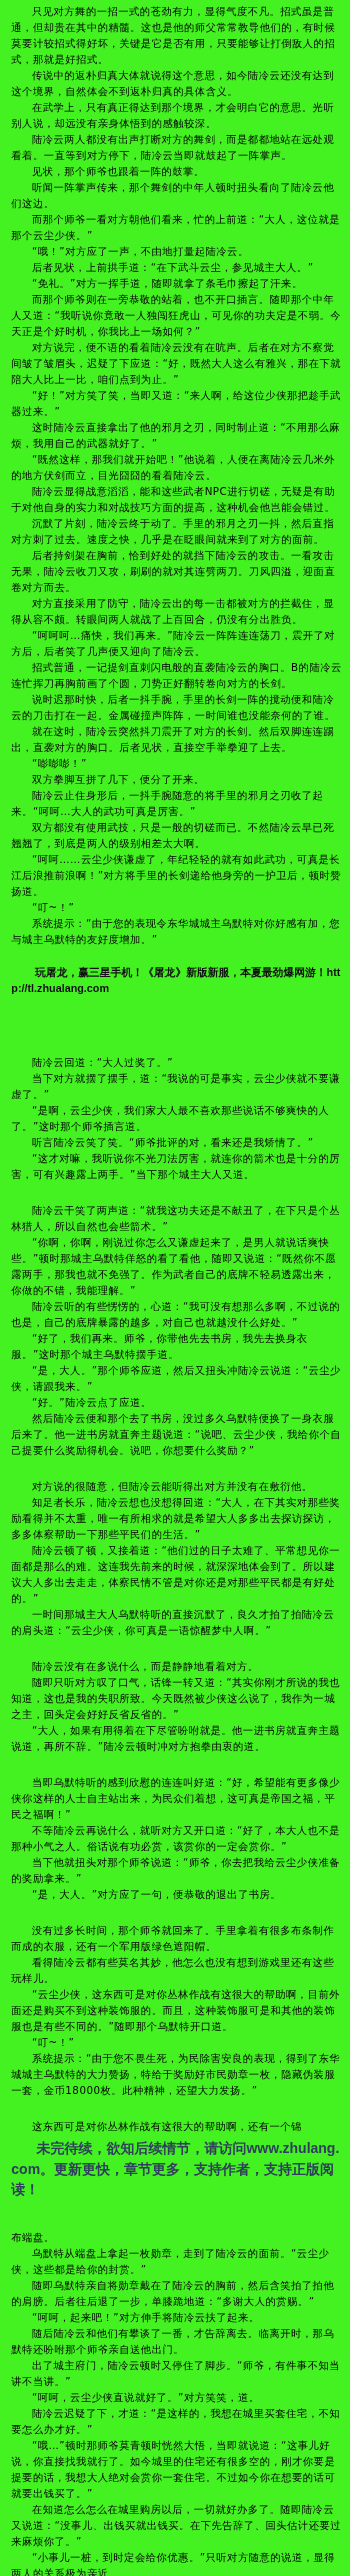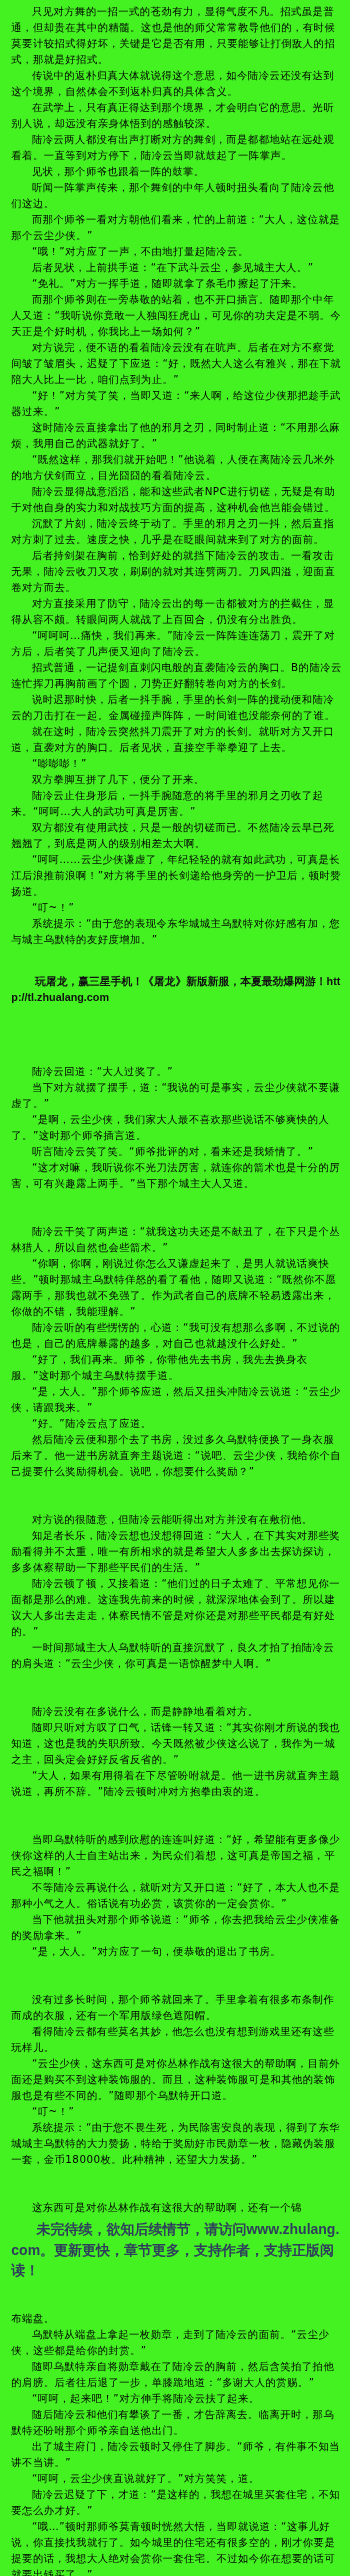--- a/index.html
+++ b/index.html
@@ -12,31 +12,31 @@
     overflow:hidden;
   }
   .para{
     margin:0;
     font-size:10.3px;line-height:16px;
     color:var(--body,#000);
     text-indent:2em;
     letter-spacing:0.5px;
     word-break:break-all;
   }
-  .para.gap{margin-top:32px;}
+  .para.gap{margin-top:20px;}
   .para.cont{text-indent:0;}
   .para.ad{
     font-family:"Liberation Sans",sans-serif;
     font-weight:bold;
     font-size:10.8px;line-height:15.5px;
     color:var(--ad,#111);
     text-indent:2.2em;
     letter-spacing:0;
   }
-  .para.ad-top{margin:27px 0 58px;}
+  .para.ad-top{margin:18px 0 58px;}
   .para.source{
     font-family:"DejaVu Sans Mono","Liberation Mono",monospace;
     font-weight:bold;
     font-size:12px;line-height:15.5px;
     color:var(--ad,#111);
     text-indent:0;
     margin-left:-8.2px;
     letter-spacing:0;
   }
   .para.notice{
@@ -69,21 +69,21 @@
       <p class="para">“好！”对方笑了笑，当即又道：“来人啊，给这位少侠那把趁手武器过来。”</p>
       <p class="para">这时陆冷云直接拿出了他的邪月之刃，同时制止道：“不用那么麻烦，我用自己的武器就好了。”</p>
       <p class="para">“既然这样，那我们就开始吧！”他说着，人便在离陆冷云几米外的地方伏剑而立，目光囧囧的看着陆冷云。</p>
       <p class="para">陆冷云显得战意滔滔，能和这些武者NPC进行切磋，无疑是有助于对他自身的实力和对战技巧方面的提高，这种机会他岂能会错过。</p>
       <p class="para">沉默了片刻，陆冷云终于动了。手里的邪月之刃一抖，然后直指对方刺了过去。速度之快，几乎是在眨眼间就来到了对方的面前。</p>
       <p class="para">后者持剑架在胸前，恰到好处的就挡下陆冷云的攻击。一看攻击无果，陆冷云收刀又攻，刷刷的就对其连劈两刀。刀风四溢，迎面直卷对方而去。</p>
       <p class="para">对方直接采用了防守，陆冷云出的每一击都被对方的拦截住，显得从容不颇。转眼间两人就战了上百回合，仍没有分出胜负。</p>
       <p class="para">“呵呵呵…痛快，我们再来。”陆冷云一阵阵连连荡刀，震开了对方后，后者笑了几声便又迎向了陆冷云。</p>
       <p class="para">招式普通，一记提剑直刺闪电般的直袭陆冷云的胸口。B的陆冷云连忙挥刀再胸前画了个圆，刀势正好翻转卷向对方的长剑。</p>
       <p class="para">说时迟那时快，后者一抖手腕，手里的长剑一阵的搅动便和陆冷云的刀击打在一起。金属碰撞声阵阵，一时间谁也没能奈何的了谁。</p>
-      <p class="para">就在这时，陆冷云突然抖刀震开了对方的长剑。就听对方又开口道，直袭对方的胸口。后者见状，直接空手举拳迎了上去。</p>
+      <p class="para">就在这时，陆冷云突然抖刀震开了对方的长剑。然后双脚连连踢出，直袭对方的胸口。后者见状，直接空手举拳迎了上去。</p>
       <p class="para">“嘭嘭嘭！”</p>
       <p class="para">双方拳脚互拼了几下，便分了开来。</p>
       <p class="para">陆冷云止住身形后，一抖手腕随意的将手里的邪月之刃收了起来。“呵呵…大人的武功可真是厉害。”</p>
       <p class="para">双方都没有使用武技，只是一般的切磋而已。不然陆冷云早已死翘翘了，到底是两人的级别相差太大啊。</p>
       <p class="para">“呵呵……云尘少侠谦虚了，年纪轻轻的就有如此武功，可真是长江后浪推前浪啊！”对方将手里的长剑递给他身旁的一护卫后，顿时赞扬道。</p>
       <p class="para">“叮~！”</p>
       <p class="para">系统提示：“由于您的表现令东华城城主乌默特对你好感有加，您与城主乌默特的友好度增加。”</p>
       <p class="para ad ad-top">玩屠龙，赢三星手机！《屠龙》新版新服，本夏最劲爆网游！http://tl.zhualang.com</p>
       <p class="para">陆冷云回道：“大人过奖了。”</p>
       <p class="para">当下对方就摆了摆手，道：“我说的可是事实，云尘少侠就不要谦虚了。”</p>

